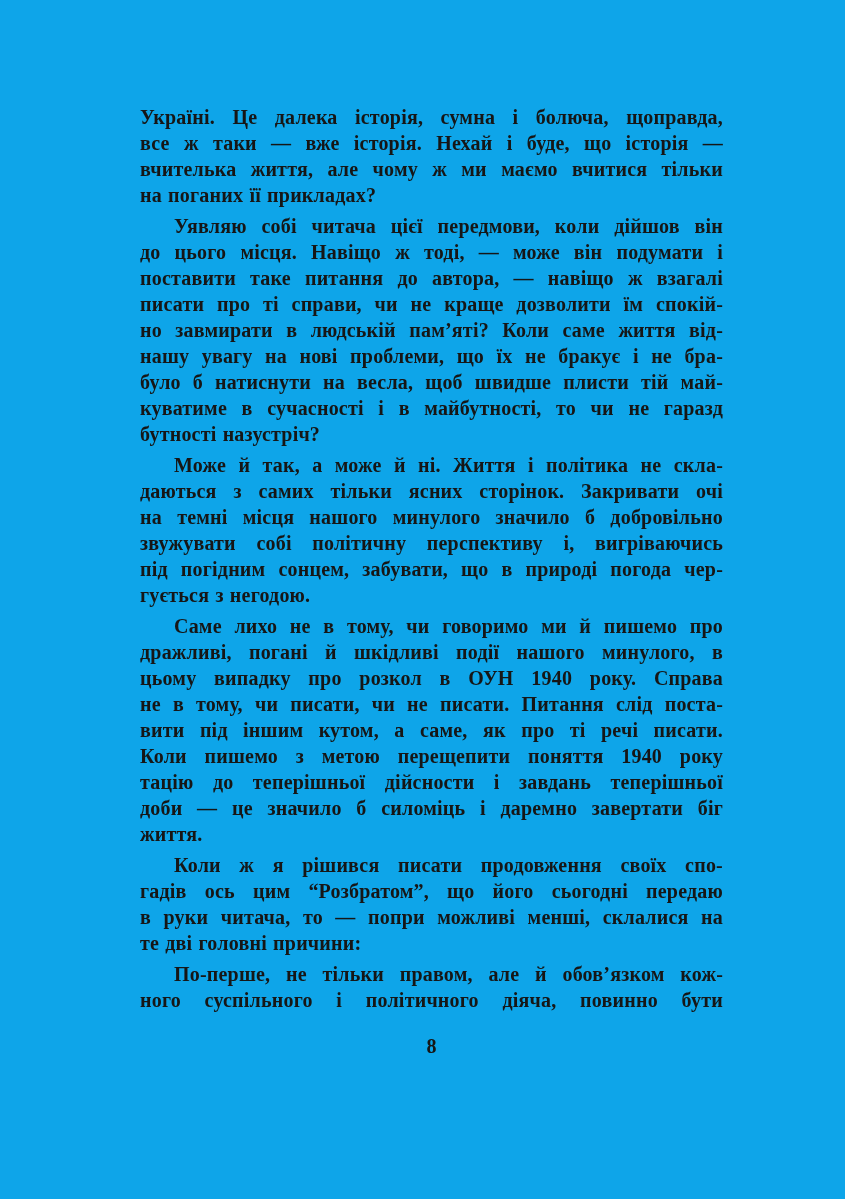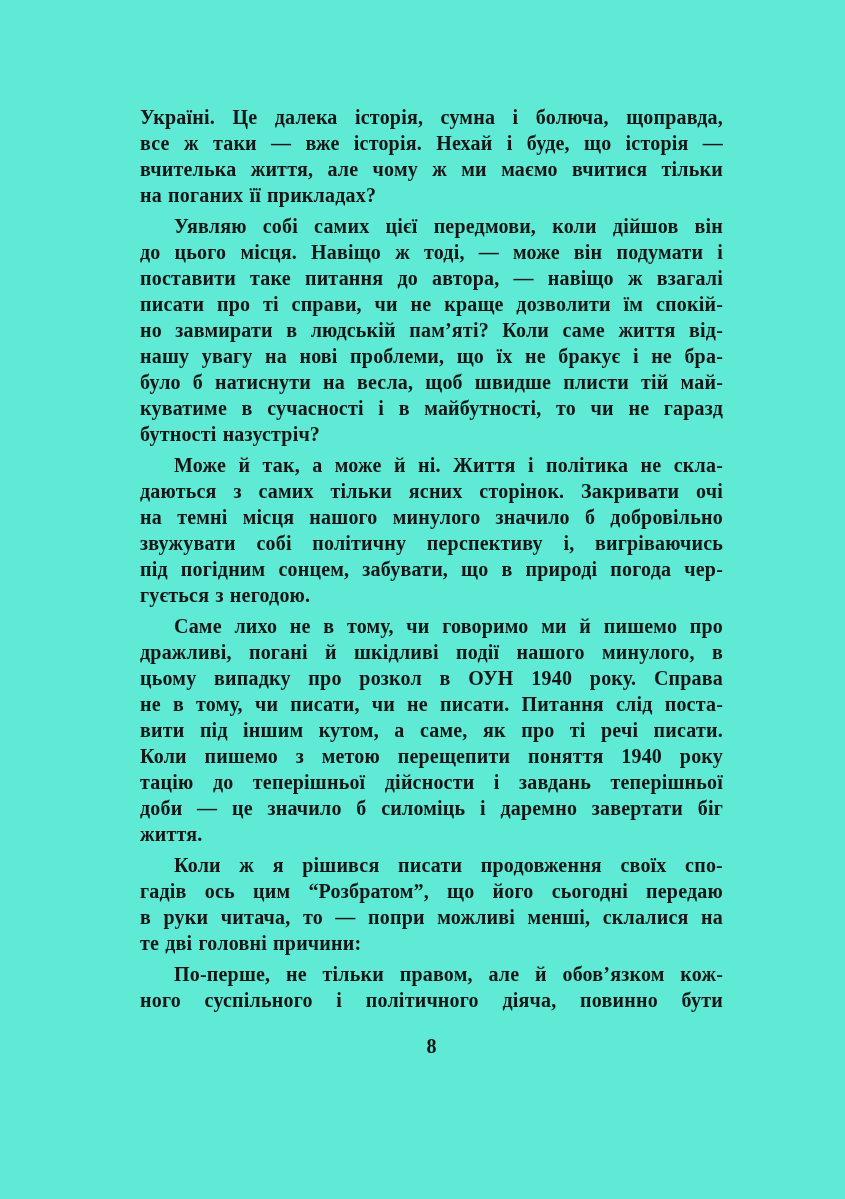--- a/index.html
+++ b/index.html
@@ -9,21 +9,21 @@
   body {
     width: 845px;
     height: 1199px;
     background: #f6f6f4;
     font-family: "Liberation Serif", "DejaVu Serif", serif;
   }
   .page {
     position: relative;
     width: 845px;
     height: 1199px;
-    background: #5eead4;
+    background: #0ea5e9;
     color: #161616;
     overflow: hidden;
     box-sizing: border-box;
     padding: 104px 122px 0 140px;
   }
   .text-block {
     width: 583px;
   }
   .para {
     margin: 0 0 5px 0;
@@ -63,21 +63,21 @@
   <div class="text-block">
 
     <p class="para">
       <span class="line first">Україні. Це далека історія, сумна і болюча, щоправда,</span>
       <span class="line">все ж таки — вже історія. Нехай і буде, що історія —</span>
       <span class="line">вчителька життя, але чому ж ми маємо вчитися тільки</span>
       <span class="line plast">на поганих її прикладах?</span>
     </p>
 
     <p class="para indent">
-      <span class="line first">Уявляю собі самих цієї передмови, коли дійшов він</span>
+      <span class="line first">Уявляю собі читача цієї передмови, коли дійшов він</span>
       <span class="line">до цього місця. Навіщо ж тоді, — може він подумати і</span>
       <span class="line">поставити таке питання до автора, — навіщо ж взагалі</span>
       <span class="line">писати про ті справи, чи не краще дозволити їм спокій-</span>
       <span class="line">но завмирати в людській пам’яті? Коли саме життя від-</span>
       <span class="line">нашу увагу на нові проблеми, що їх не бракує і не бра-</span>
       <span class="line">було б натиснути на весла, щоб швидше плисти тій май-</span>
       <span class="line">куватиме в сучасності і в майбутності, то чи не гаразд</span>
       <span class="line plast">бутності назустріч?</span>
     </p>
 

